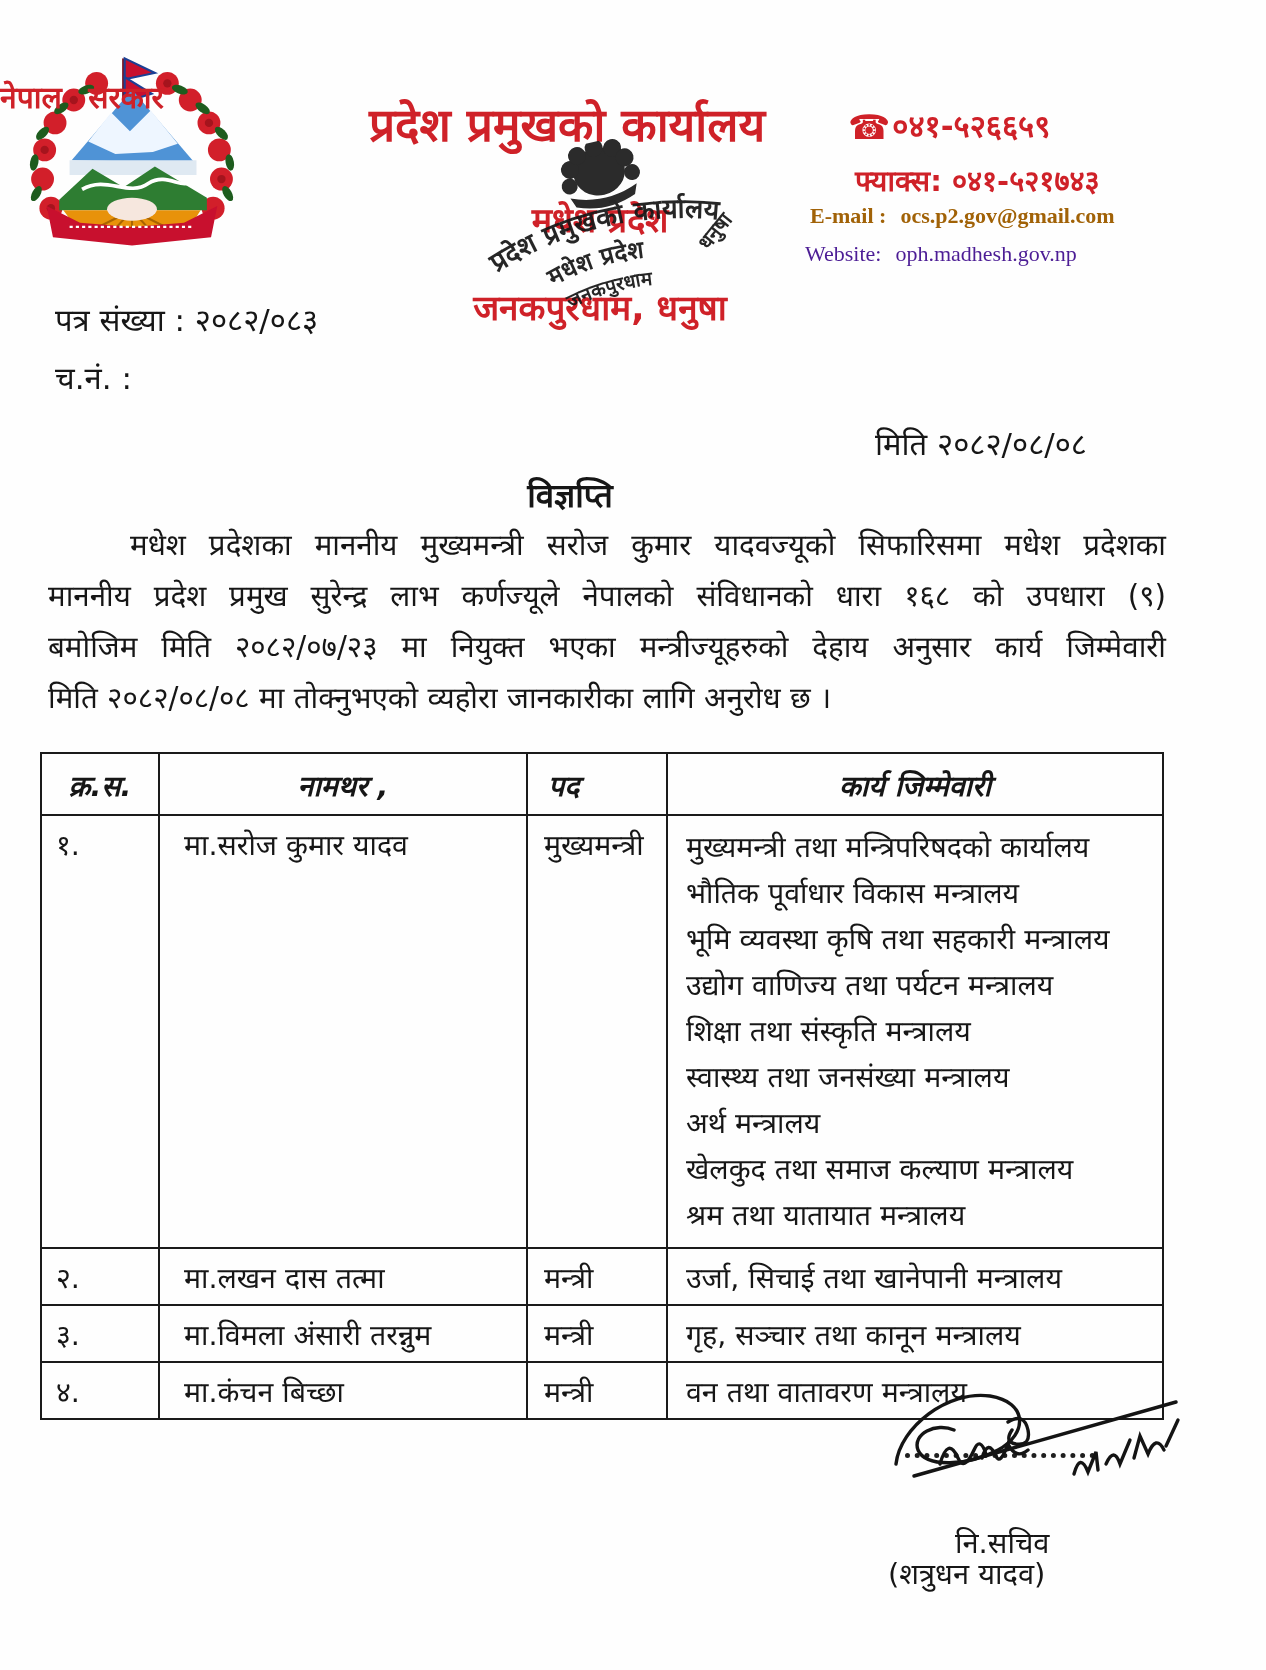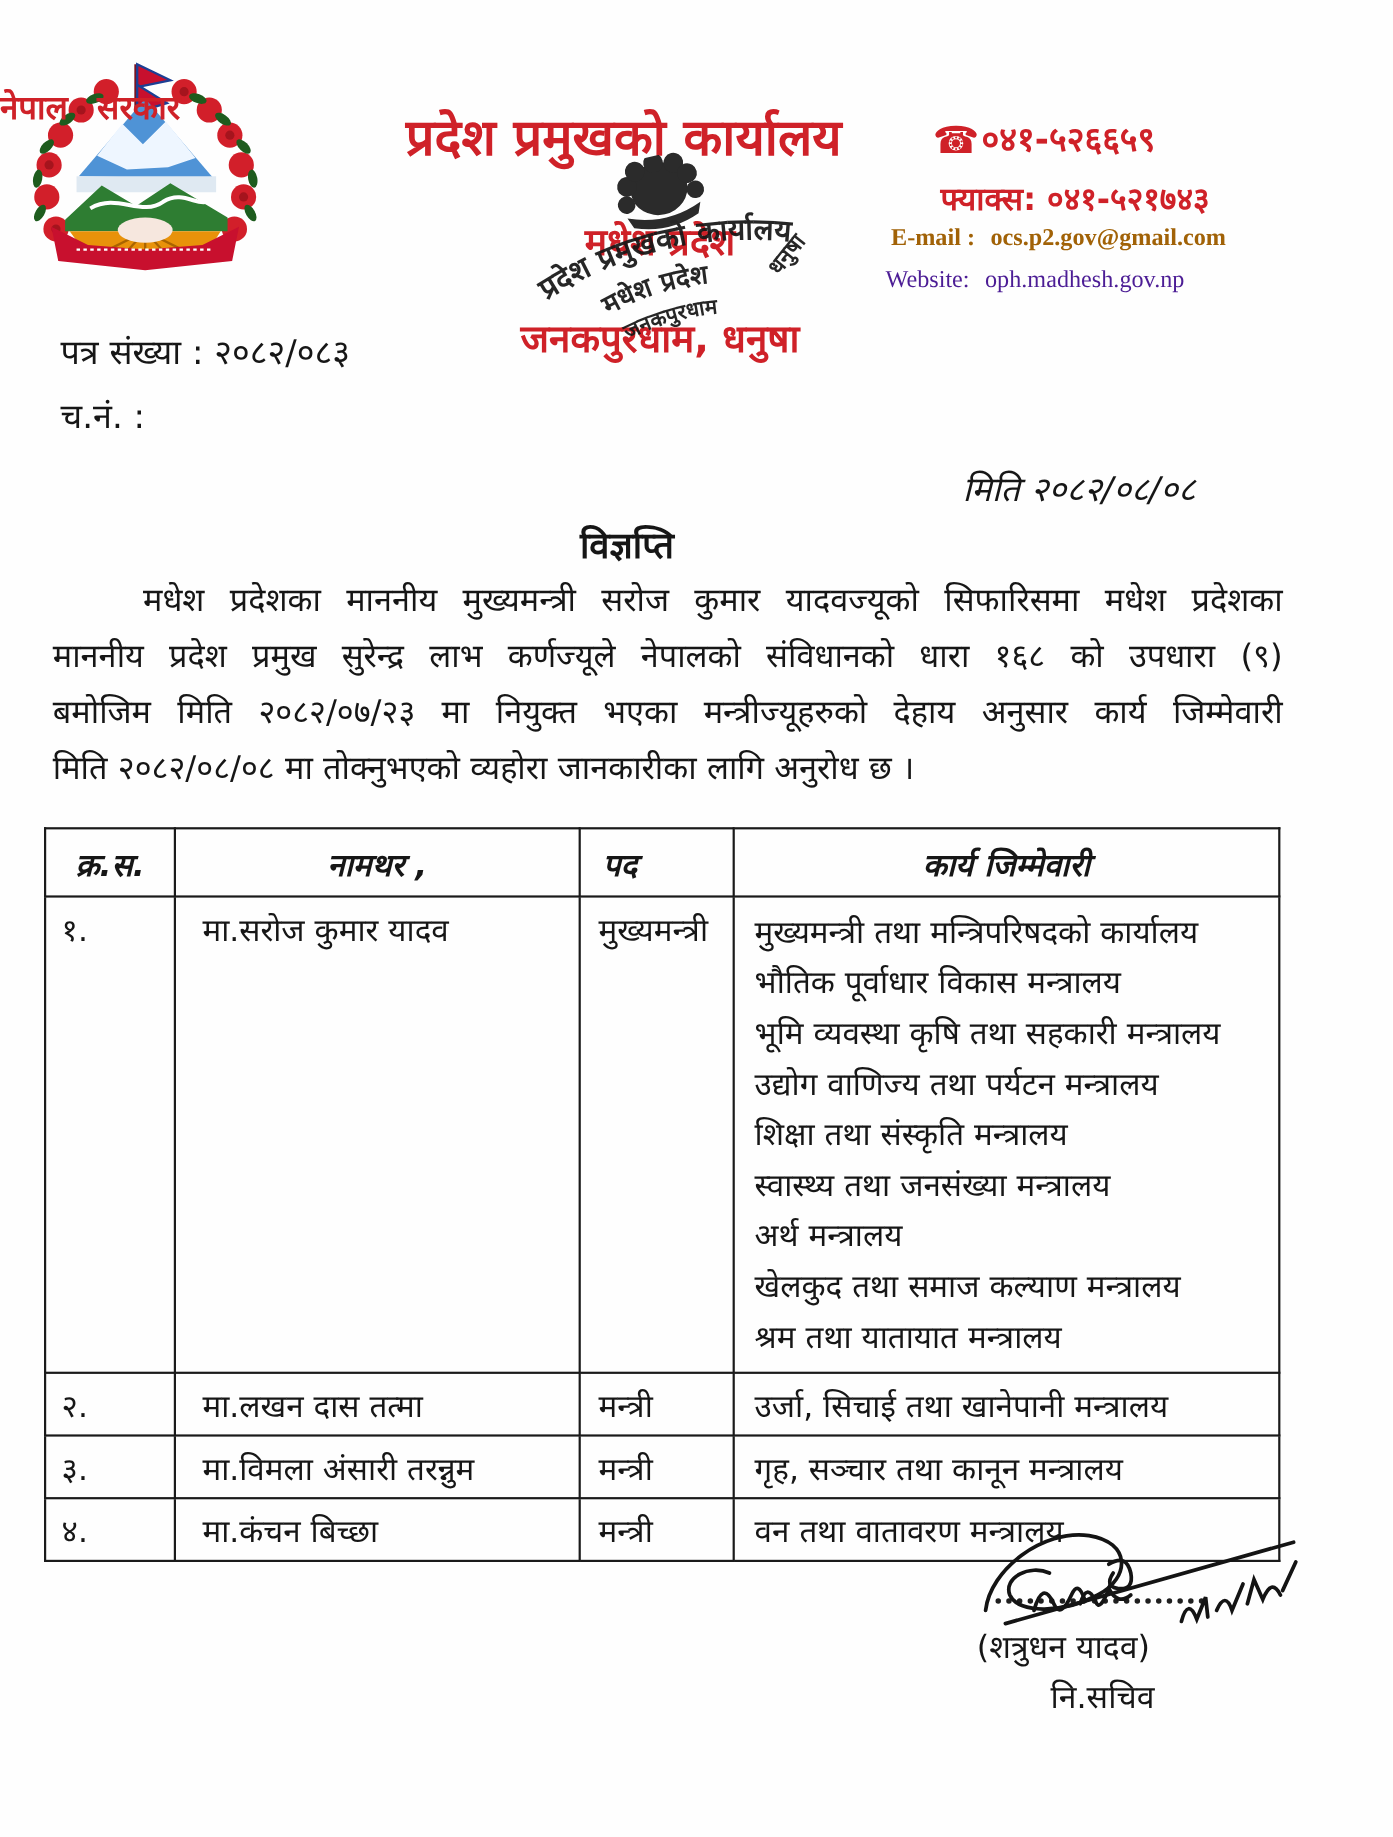--- a/index.html
+++ b/index.html
@@ -33,21 +33,21 @@
                  font-family: "Liberation Serif", serif; color: #4c1d95; }
   .contact-email .lbl, .contact-web .lbl { margin-right: 14px; }
 
   
   .stamp { left: 432px; top: 140px; width: 360px; height: 175px;
            transform: rotate(-13deg); opacity: .93; }
 
   
   .ref-line { left: 55px; top: 298px; font-size: 31px; }
   .dispatch-line { left: 55px; top: 356px; font-size: 31px; }
-  .date-line { left: 875px; top: 422px; font-size: 31px; font-style: italic; }
+  .date-line { left: 875px; top: 422px; font-size: 31px; }
 
   
   .doc-title { left: 0; top: 472px; width: 1140px; text-align: center;
                font-size: 33px; font-weight: bold; }
   .body-para { left: 48px; top: 520px; width: 1118px; font-size: 29.5px; }
   .body-para .line { line-height: 51px; text-align: justify; text-align-last: justify; }
   .body-para .line.first { text-indent: 82px; }
   .body-para .line.last { text-align-last: left; }
 
   
@@ -62,21 +62,21 @@
   .td-name { padding-left: 24px !important; }
   .td-pos { padding-left: 16px !important; }
   .td-resp { padding-left: 18px !important; margin-left: 33px; }
   .resp-line { line-height: 46px; }
   .row-short td { height: 56px; }
 
   
   .sig-art { left: 878px; top: 1372px; width: 340px; height: 130px; }
   .sig-dots { left: 905px; top: 1418px; width: 190px; height: 40px;
               border-bottom: 5px dotted #1f1f1f; }
-  .sig-name { left: 888px; top: 1476px; font-size: 29px; }
+  .sig-name { left: 888px; top: 1553px; font-size: 29px; }
   .sig-role { left: 955px; top: 1522px; font-size: 29px; }
 </style>
 </head>
 <body>
 
 <div class="page">
 
   <svg class="abs" style="left:28px; top:52px;" width="208" height="200" viewBox="0 0 200 192">
 
     <g>

